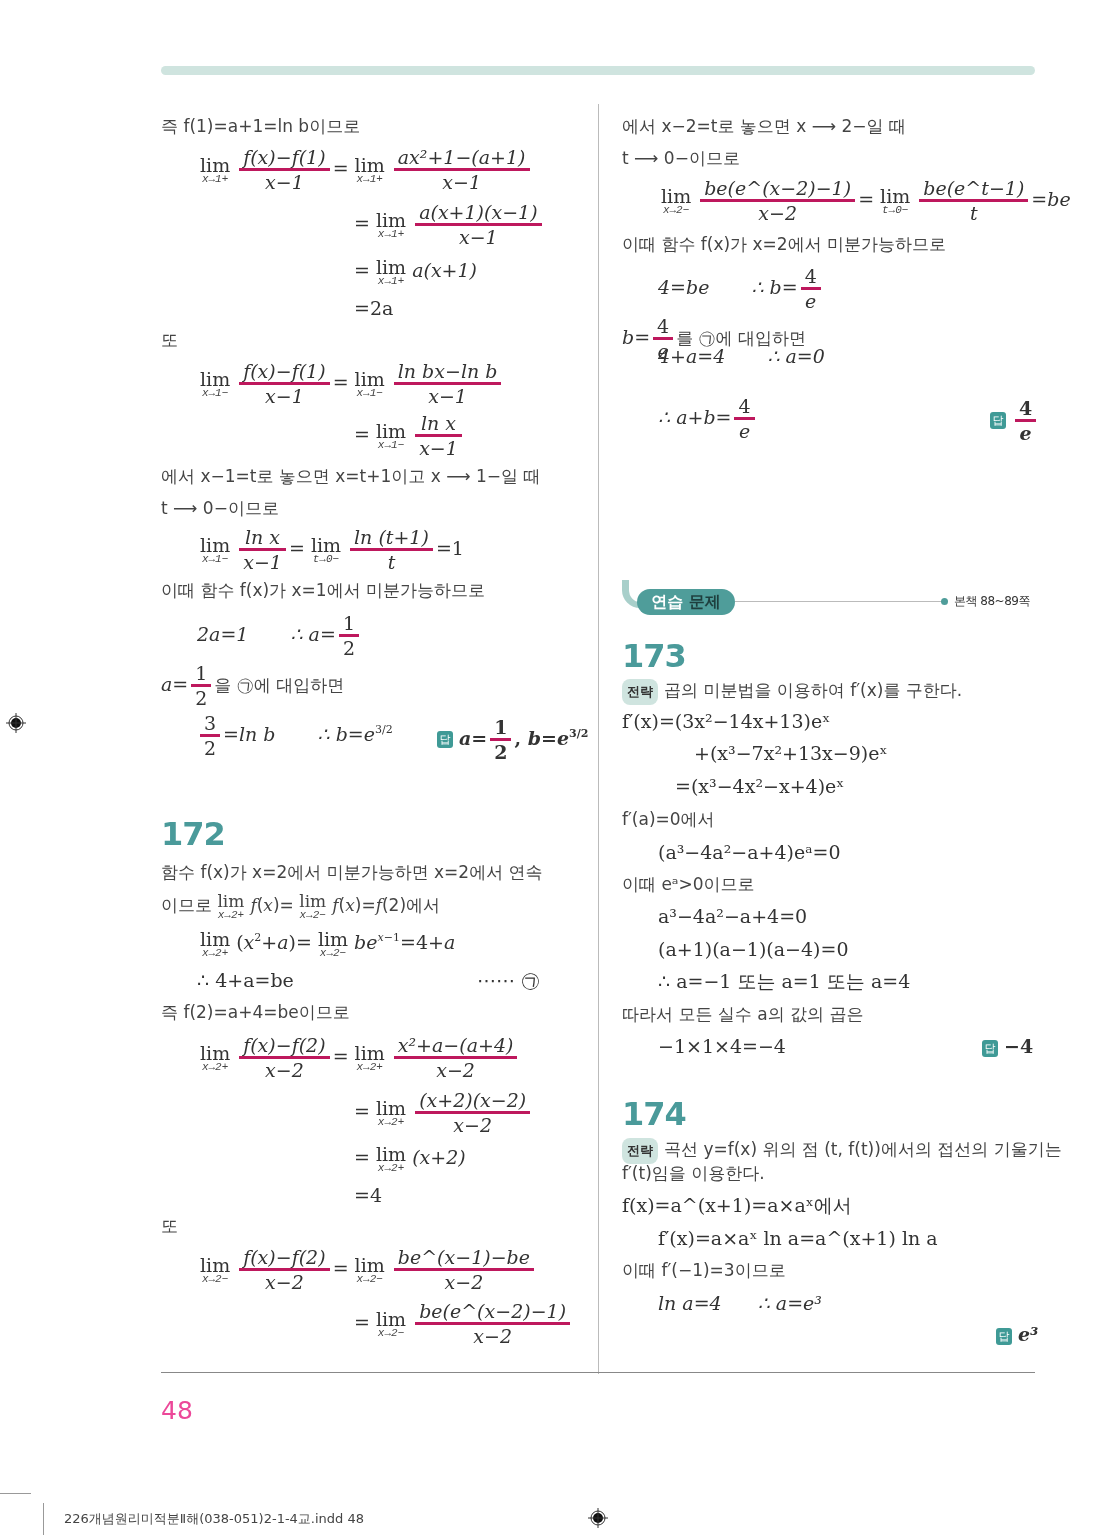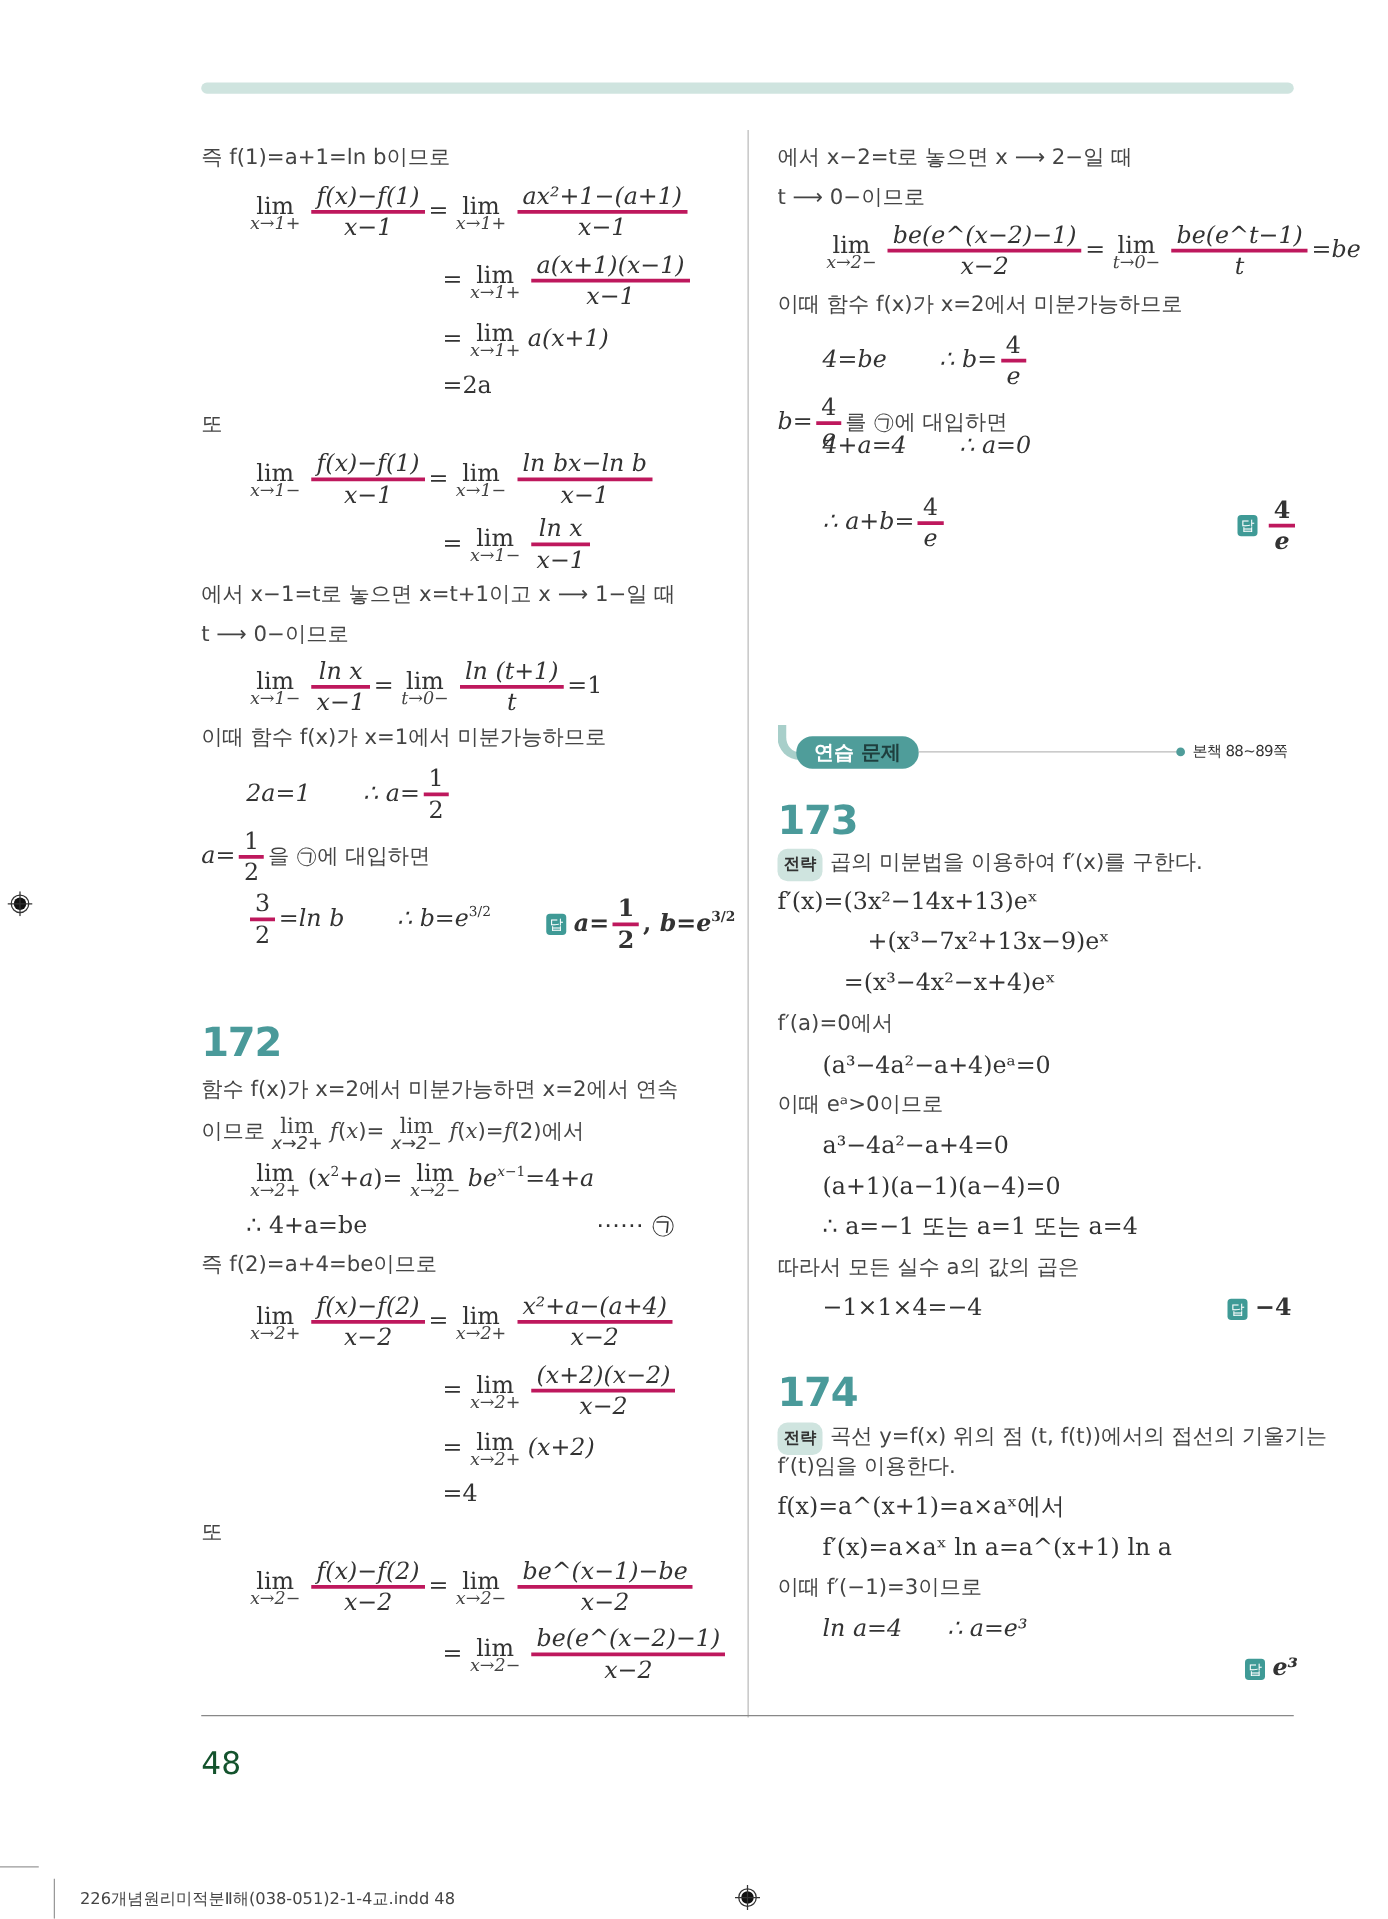--- a/index.html
+++ b/index.html
@@ -10,42 +10,42 @@
   .line { position:absolute; white-space:nowrap; font-size:19px; line-height:24px; }
   .kr { font-family:"DejaVu Sans", sans-serif; font-size:17px; color:#444; }
   .m { font-family:"DejaVu Serif", serif; }
   i { font-style:italic; }
   sup { font-size:11px; vertical-align:8px; line-height:0; }
   .frac { display:inline-block; vertical-align:middle; text-align:center; margin:0 3px; }
   .frac .num { display:block; border-bottom:3px solid #be185d; padding:0 4px; line-height:22px; }
   .frac .den { display:block; padding:0 4px; line-height:22px; }
   .lim { display:inline-block; vertical-align:middle; text-align:center; margin-right:6px; }
   .lim .l { display:block; line-height:18px; }
-  .lim .s { display:block; font-size:14px; line-height:10px; font-style:italic; color:#444; }
+  .lim .s { display:block; font-size:11px; line-height:10px; font-style:italic; color:#444;font-family:Liberation Mono, monospace; }
   .probnum { position:absolute; font-family:"DejaVu Sans", sans-serif; font-weight:bold;
              font-size:32px; color:#4a9a9a; letter-spacing:-1px; }
   .dap { display:inline-block; background:#3f9a96; color:#fff; font-family:"DejaVu Sans", sans-serif;
          font-size:11px; width:16px; height:17px; line-height:17px; text-align:center;
          border-radius:3px; vertical-align:middle; margin-right:6px; }
   .ans { font-weight:bold; }
   .strat { display:inline-block; background:#cfe4df; color:#333; font-family:"DejaVu Sans", sans-serif;
            font-weight:bold; font-size:13px; padding:1px 5px; border-radius:8px; margin-right:6px; }
   .divider-v { position:absolute; left:598px; top:104px; width:1px; height:1270px; background:#bbb; }
   .divider-h { position:absolute; left:161px; top:1372px; width:874px; height:1px; background:#888; }
   .section-pill { position:absolute; left:637px; top:589px; width:98px; height:26px;
                   background:#4f9d9a; border-radius:13px; color:#fff;
                   font-family:"DejaVu Sans", sans-serif; font-weight:bold; font-size:16px;
                   line-height:26px; text-align:center; }
   .section-pill .dark { color:#1e3f3e; }
   .section-hook { position:absolute; left:622px; top:580px; width:26px; height:22px;
                   border-bottom-left-radius:18px; border-left:7px solid #a8cfca; border-bottom:6px solid #a8cfca; }
   .section-line { position:absolute; left:735px; top:601px; width:208px; height:1px; background:#bbb; }
   .section-dot { position:absolute; left:941px; top:598px; width:7px; height:7px; border-radius:50%; background:#4f9d9a; }
   .section-ref { position:absolute; left:954px; top:593px; font-family:"DejaVu Sans", sans-serif; font-size:12px; color:#333; letter-spacing:-0.5px; }
-  .pageno { position:absolute; left:161px; top:1396px; font-family:"DejaVu Sans", sans-serif; font-size:25px; color:#14532d; }
+  .pageno { position:absolute; left:161px; top:1396px; font-family:"DejaVu Sans", sans-serif; font-size:25px; color:#ec4899; }
   .footer-file { position:absolute; left:64px; top:1510px; font-family:"DejaVu Sans", sans-serif; font-size:13px; color:#444; }
   .footer-date { position:absolute; left:1016px; top:1552px; font-family:"DejaVu Sans", sans-serif; font-size:16px; color:#4d7c0f; }
   .crop-line-h { position:absolute; left:0; top:1493px; width:31px; height:1px; background:#999; }
   .crop-line-v { position:absolute; left:43px; top:1503px; width:1px; height:32px; background:#999; }
   .regmark { position:absolute; width:20px; height:20px; }
 </style>
 </head>
 <body>
 
 <div class="topbar"></div>

